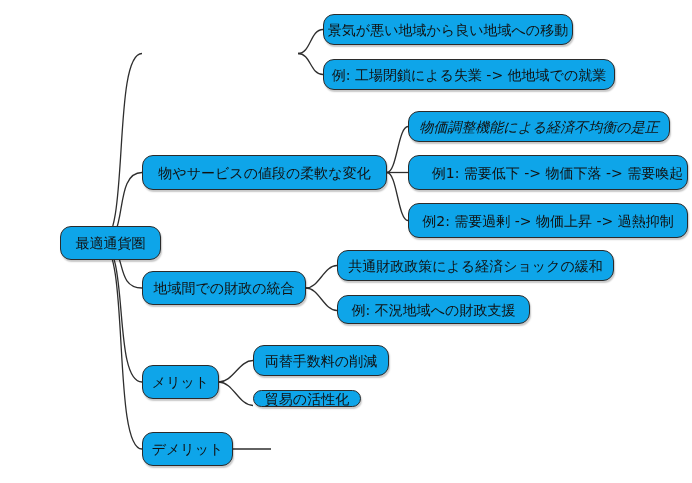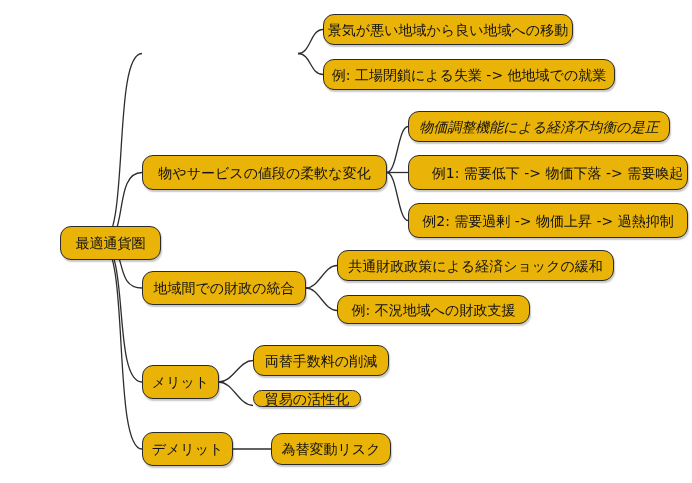--- a/index.html
+++ b/index.html
@@ -23,21 +23,21 @@
     height: 483px;
   }
   .edges path {
     fill: none;
     stroke: #2e2e2e;
     stroke-width: 1.3;
   }
   .node {
     position: absolute;
     box-sizing: border-box;
-    background: #eab308;
+    background: #0ea5e9;
     border: 1.4px solid #2b2b2b;
     border-radius: 11px;
     box-shadow: 1px 2px 1.5px rgba(0,0,0,0.22);
     display: flex;
     align-items: center;
     justify-content: center;
     font-size: 14px;
     color: #111111;
     white-space: nowrap;
     line-height: 1;
@@ -83,15 +83,14 @@
 
   <div class="node" style="left:142px; top:271px; width:164px; height:34px;">地域間での財政の統合</div>
   <div class="node" style="left:337px; top:250px; width:277px; height:31px;">共通財政政策による経済ショックの緩和</div>
   <div class="node" style="left:337px; top:295px; width:193px; height:29px;">例: 不況地域への財政支援</div>
 
   <div class="node" style="left:142px; top:365px; width:77px; height:34px;">メリット</div>
   <div class="node" style="left:253px; top:345px; width:136px; height:31px;">両替手数料の削減</div>
   <div class="node" style="left:253px; top:390px; width:108px; height:17px;">貿易の活性化</div>
 
   <div class="node" style="left:142px; top:432px; width:91px; height:34px;">デメリット</div>
-  <div class="node" style="left:271px; top:433px; width:120px; height:32px;">為替変動リスク</div>
 
 </div>
 
 </body></html>

